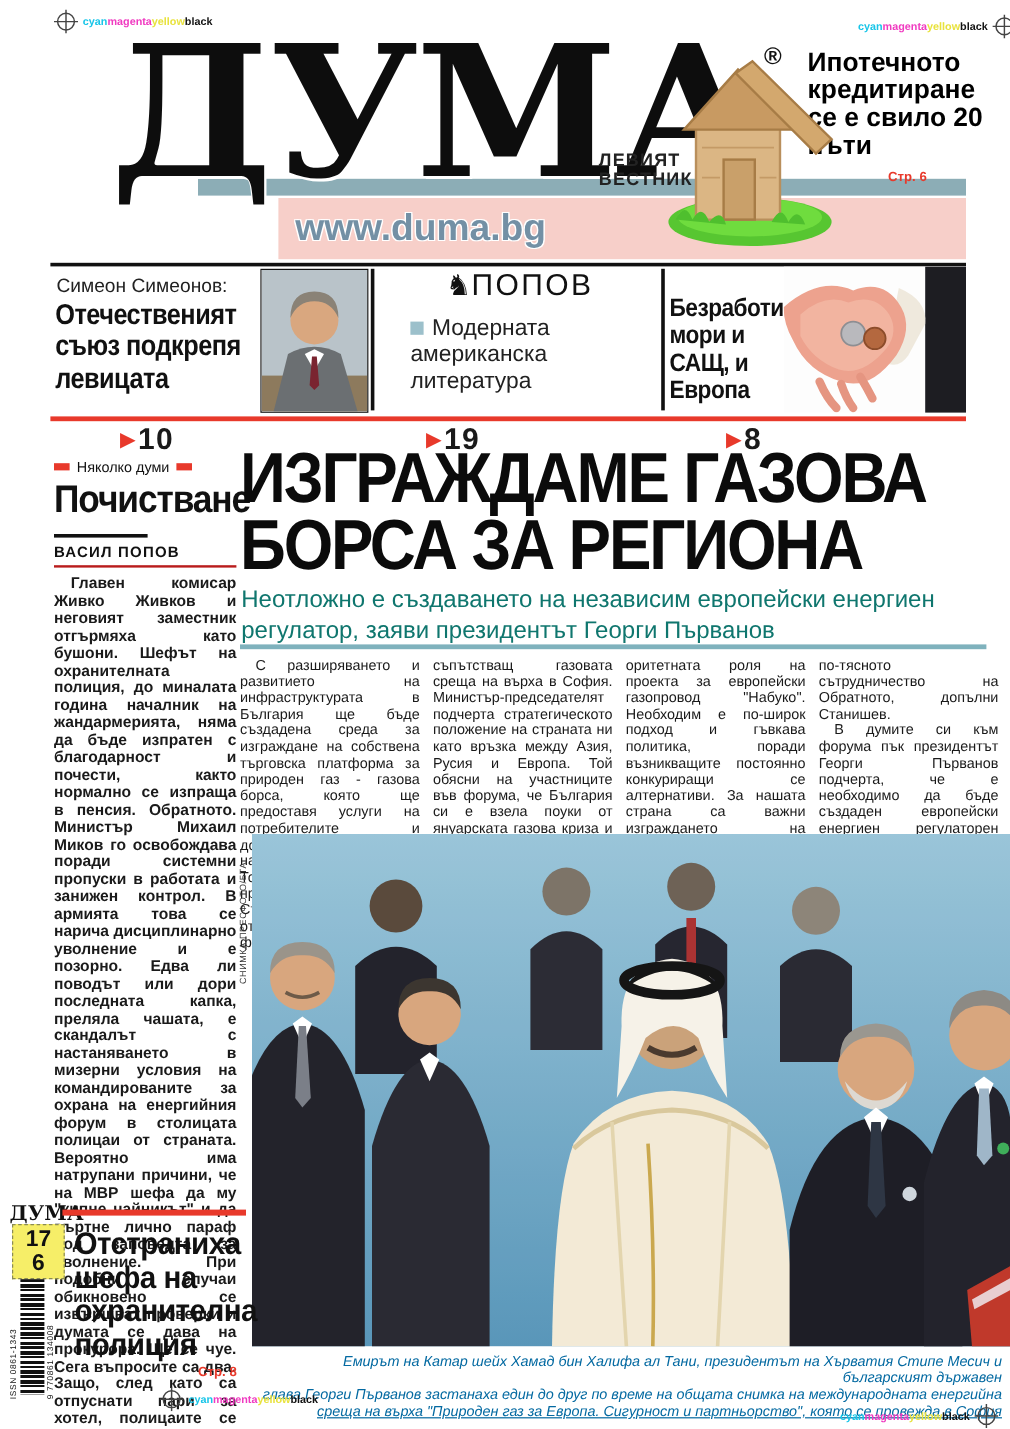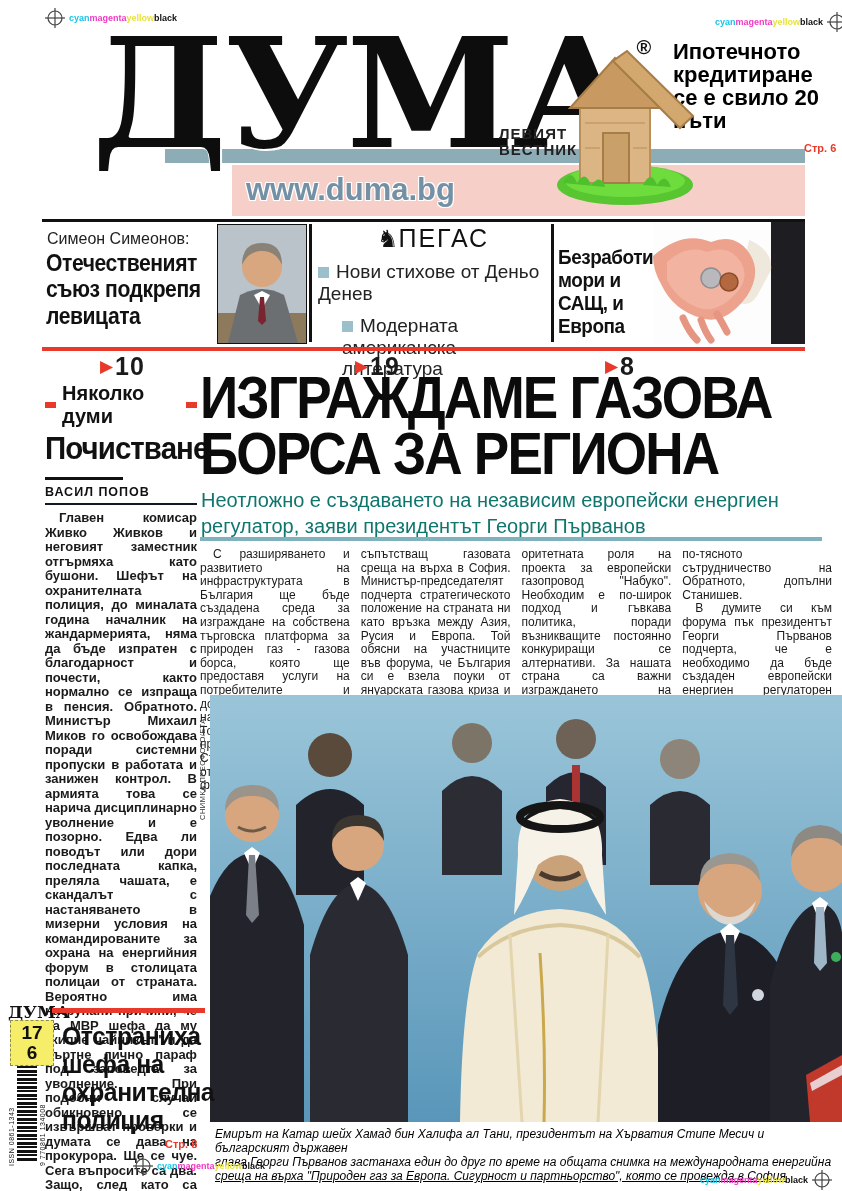--- a/index.html
+++ b/index.html
@@ -32,36 +32,36 @@
   
   .kicker{font-size:16px;color:#222;}
   .teaser-title{font-size:24px;font-weight:bold;line-height:1.1;letter-spacing:-0.5px;}
   #pegas-head{font-size:25px;letter-spacing:2px;font-weight:500;}
   .bullet-sq{display:inline-block;width:11px;height:11px;background:#9cc0cb;margin-right:7px;}
   .pegas-item{font-size:19px;line-height:1.15;color:#222;}
   .marker{display:flex;align-items:center;gap:2px;}
   .marker .tri{color:#e8392b;font-size:17px;}
   .marker .num{font-size:25px;font-weight:bold;letter-spacing:1px;color:#1a1a1a;}
   
-  .rubric{font-size:20px;font-weight:bold;display:flex;align-items:center;gap:6px;}
+  .rubric{font-size:12px;font-weight:normal;display:flex;align-items:center;gap:6px;}
   .reddash{display:inline-block;width:13px;height:6px;background:#e8392b;}
   #op-title{font-size:32px;font-weight:bold;letter-spacing:-1px;}
-  #op-author{font-size:12.5px;font-weight:bold;letter-spacing:1px;border-bottom:2px solid #0f172a;
+  #op-author{font-size:12.5px;font-weight:bold;letter-spacing:1px;border-bottom:2px solid #b91c1c;
              padding:3px 0 4px 0;}
   #op-author-rule{width:78px;height:3px;background:#111;margin-bottom:2px;}
   #op-body{font-size:13px;font-weight:bold;line-height:14.5px;text-align:justify;
            text-indent:14px;color:#1a1a1a;}
   
   .headline{font-size:59px;font-weight:bold;line-height:53px;letter-spacing:-2px;color:#0b0b0b;}
   #subhead{font-size:20px;line-height:26px;color:#0f766e;}
   #subhead-rule{background:#7fb2bd;height:4px;}
   .bodycol{font-size:12px;line-height:13.6px;text-align:justify;color:#1a1a1a;}
   .indent{text-indent:13px;}
   
-  #caption{font-size:12px;font-style:italic;line-height:14px;text-align:left;color:#000000;}
+  #caption{font-size:12px;font-style:italic;line-height:14px;text-align:right;color:#0369a1;}
   #caption .u{text-decoration:underline;}
   .photocredit{font-size:7.5px;letter-spacing:0.5px;color:#333;
                writing-mode:vertical-rl;transform:rotate(180deg);}
   
   #mini-brand{font-family:"DejaVu Serif","Liberation Serif",serif;font-weight:bold;font-size:17px;}
   #weather{background:#f6ee68;border:1px dashed #8a8a55;text-align:center;
            font-size:19px;font-weight:bold;line-height:1.05;padding:2px 0;}
   #bottom-title{font-size:26px;font-weight:bold;line-height:28px;letter-spacing:-0.5px;}
   #barcode-bars{background:repeating-linear-gradient(to bottom,#111 0 2px,#fff 2px 4px,#111 4px 7px,#fff 7px 8px);}
   .bc-text{font-size:7px;letter-spacing:0.5px;writing-mode:vertical-rl;transform:rotate(180deg);color:#111;}
@@ -106,21 +106,21 @@
     <polygon points="58,28 125,95 138,83 72,18" fill="#d3a86e" stroke="#a77c46" stroke-width="2"></polygon>
     <rect x="48" y="100" width="26" height="50" fill="#c9a06a" stroke="#a77c46" stroke-width="2"></rect>
     <line x1="30" y1="90" x2="90" y2="90" stroke="#c49a66" stroke-width="1.5"></line>
     <line x1="30" y1="115" x2="45" y2="115" stroke="#c49a66" stroke-width="1.5"></line>
     <line x1="78" y1="115" x2="92" y2="115" stroke="#c49a66" stroke-width="1.5"></line>
     <path d="M8,150 q8,-16 14,0 q8,-14 14,2 q10,-12 14,2" fill="#4fbf2e"></path>
     <path d="M88,152 q8,-16 14,0 q8,-14 14,2" fill="#4fbf2e"></path>
   </svg>
 
   <div class="abs" id="promo-title" style="left:673px;top:40px;width:162px;z-index:2;">Ипотечното кредитиране се е свило 20 пъти</div>
-  <div class="abs pageref" style="left:804px;top:142px;z-index:2;">Стр. 6</div>
+  <div class="abs pageref" style="left:740px;top:142px;z-index:2;">Стр. 6</div>
 
   <div class="abs" id="pinkbar" style="left:232px;top:165px;width:573px;height:51px;">
     <div class="abs" id="site" style="left:14px;top:7px;">www.duma.bg</div>
   </div>
 
   <div class="abs hrule-black" style="left:42px;top:219px;width:763px;height:3px;"></div>
 
   <div class="abs kicker" style="left:47px;top:230px;">Симеон Симеонов:</div>
   <div class="abs teaser-title condX" style="left:46px;top:250px;width:190px;transform:scaleX(0.88);">Отечественият съюз  подкрепя левицата</div>
 
@@ -131,23 +131,22 @@
     <path d="M36,70 L44,84 L52,70 L44,66 Z" fill="#fff"></path>
     <path d="M42,72 L46,72 L48,96 L44,100 L40,96 Z" fill="#7a2430"></path>
     <circle cx="44" cy="42" r="20" fill="#d9a77f"></circle>
     <path d="M24,40 Q24,18 44,18 Q64,18 64,40 Q58,26 44,26 Q30,26 24,40 Z" fill="#8a8276"></path>
   </svg>
 
   <div class="abs vrule" style="left:309px;top:224px;width:3px;height:118px;"></div>
 
   <div class="abs" style="left:318px;top:224px;width:230px;">
     <div style="text-align:center;">
-      <span style="font-size:24px;">♞</span><span id="pegas-head">ПЕГАС</span>
-    </div>
-    <div class="pegas-item" style="margin-top:8px;"><span class="bullet-sq"></span><span>Нови стихове от Деньо Денев</span></div>
+      <span style="font-size:24px;">♞</span><span id="pegas-head">ПОПОВ</span>
+    </div>
     <div class="pegas-item" style="margin-top:10px;margin-left:24px;"><span class="bullet-sq"></span><span>Модерната американска литература</span></div>
   </div>
 
   <div class="abs vrule" style="left:551px;top:224px;width:3px;height:118px;"></div>
 
   <div class="abs teaser-title condX" style="left:558px;top:245px;width:120px;font-size:21px;transform:scaleX(0.9);">Безработица мори и САЩ, и Европа</div>
 
   <svg class="abs" style="left:653px;top:222px;" width="152" height="122" viewBox="0 0 152 122">
     <rect width="152" height="122" fill="#fdfdfd"></rect>
     <rect x="118" y="0" width="34" height="122" fill="#1d1d22"></rect>

